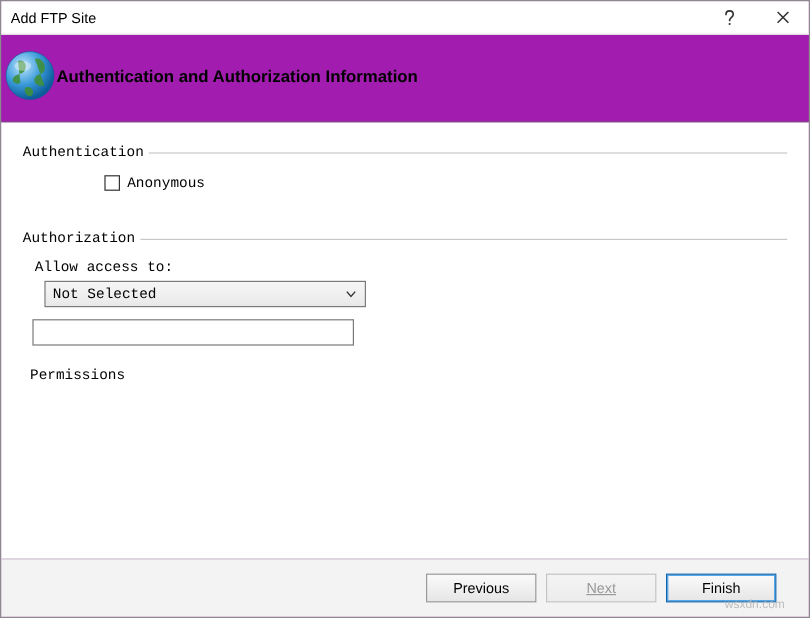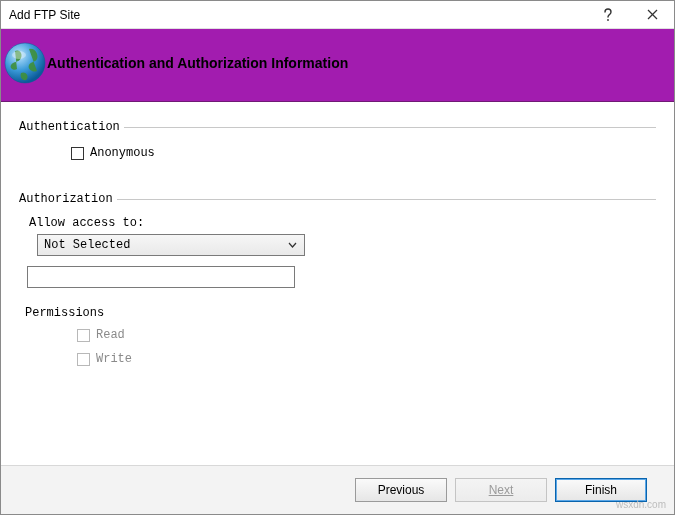--- a/index.html
+++ b/index.html
@@ -80,23 +80,22 @@
     .group-line .rule {
       flex: 1;
       height: 1px;
       background: #c8c8c8;
     }
     .group-body {
       padding: 8px 6px 4px 6px;
     }
     .checkrow {
       display: flex;
-      align-items: center;
       gap: 6px;
-      margin: 4px 0 10px 0;
+      margin: 4px 0 10px 16px;
       padding-left: 46px;
     }
     .chk {
       width: 13px;
       height: 13px;
       border: 1px solid #333;
       background: #ffffff;
       display: inline-flex;
       align-items: center;
       justify-content: center;
@@ -156,21 +155,21 @@
       border-color: #c4c4c4;
       text-decoration: underline;
     }
     .btn.default {
       border: 1px solid #0a64ad;
       box-shadow: inset 0 0 0 1px #5aa7e8;
     }
     .watermark {
       position: absolute;
       bottom: 4px;
-      right: 8px;
+      right: 20px;
       font-size: 10px;
       color: #bdbdbd;
       font-family: Arial, sans-serif;
       pointer-events: none;
     }
   </style>
 </head>
 <body>
 
 <div class="window">
@@ -241,30 +240,20 @@
               </svg>
           </span>
         </div>
         <div class="textbox"></div>
 
         <div class="perm-sub">
           <div class="group-line">
             <span class="glabel">Permissions</span>
             <span class="rule" style="visibility:hidden"></span>
           </div>
-          <div class="group-body" style="padding-top:4px;">
-            <div class="checkrow">
-              <span class="chk disabled"></span>
-              <span class="chk-label disabled">Read</span>
-            </div>
-            <div class="checkrow">
-              <span class="chk disabled"></span>
-              <span class="chk-label disabled">Write</span>
-            </div>
-          </div>
         </div>
       </div>
     </div>
 
   </div>
 
   <div class="footer">
     <div class="btn">Previous</div>
     <div class="btn disabled">Next</div>
     <div class="btn default">Finish</div>

